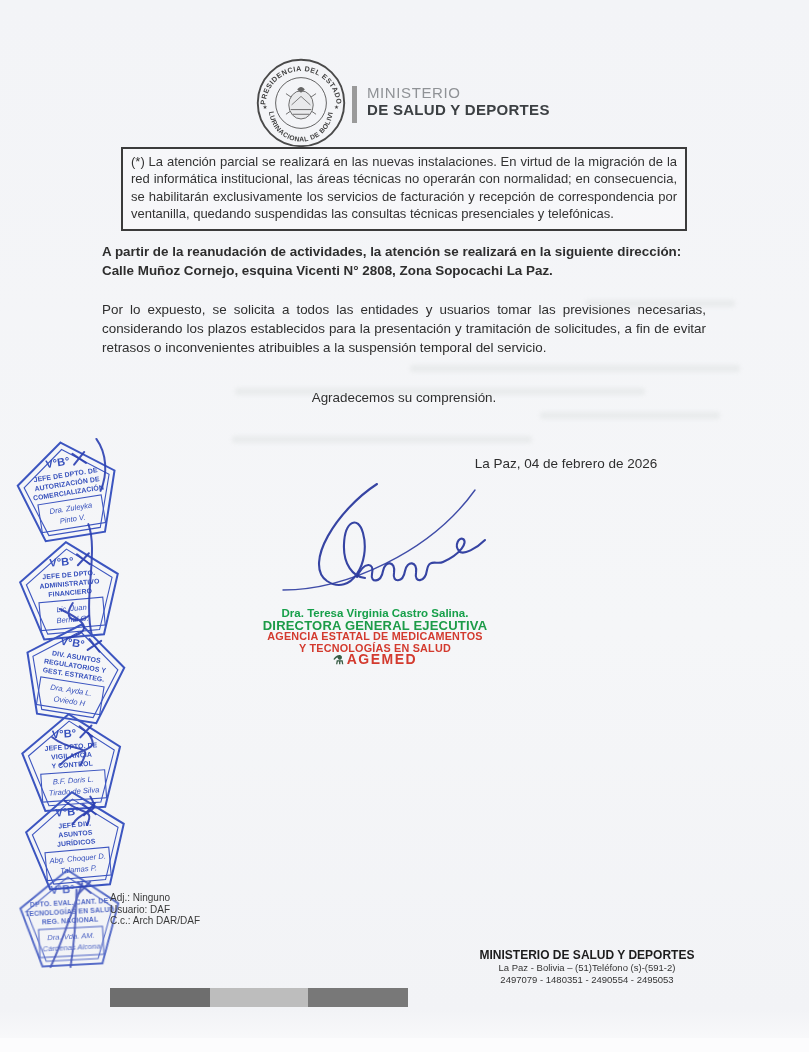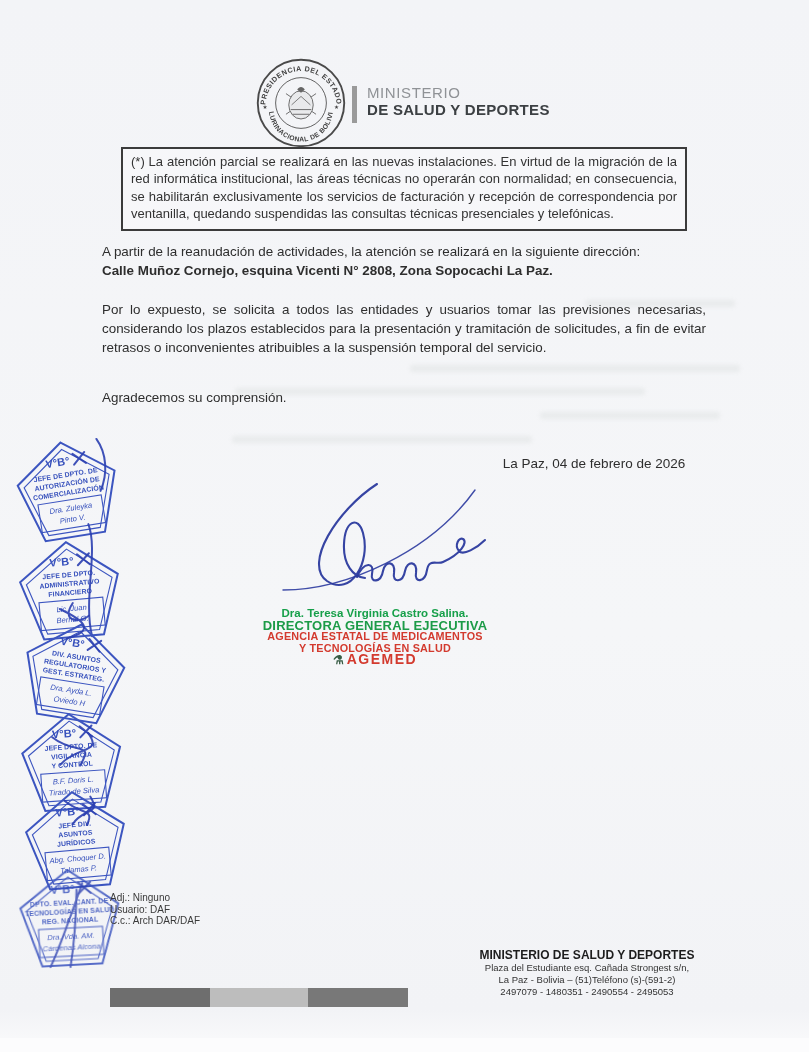--- a/index.html
+++ b/index.html
@@ -8,24 +8,24 @@
   
   .seal{position:absolute;left:254px;top:56px;width:94px;height:94px;}
   .wordmark-bar{position:absolute;left:352px;top:86px;width:5px;height:37px;background:#9a9a9a;}
   .ministerio{position:absolute;left:367px;top:84px;font-size:15px;letter-spacing:.6px;color:#8f9296;text-align:center;}
   .desalud{position:absolute;left:367px;top:101px;font-size:15px;font-weight:bold;letter-spacing:.3px;color:#3c4043;}
   
   .notice{position:absolute;left:121px;top:147px;width:566px;box-sizing:border-box;border:2px solid #3b3b3b;
           padding:4px 8px 6px 8px;font-size:13px;line-height:1.34;text-align:justify;color:#333;background:rgba(255,255,255,.25);}
   
   .para{position:absolute;left:102px;width:604px;font-size:13.4px;line-height:1.4;text-align:justify;color:#2e2e2e;}
-  .p1{top:243px;}
+  .p1{top:243px;font-weight:bold;}
   .p2{top:301px;}
-  .thanks{top:389px;text-align:left;}
-  .dateline{position:absolute;left:474px;top:456px;width:240px;text-align:center;font-size:13.5px;color:#2e2e2e;}
+  .thanks{top:389px;text-align:center;}
+  .dateline{position:absolute;left:446px;top:456px;width:240px;text-align:center;font-size:13.5px;color:#2e2e2e;}
   
   .bleed{position:absolute;height:7px;background:#96a29a;opacity:.12;filter:blur(2px);border-radius:3px;}
   
   .sig-svg{position:absolute;left:265px;top:478px;width:220px;height:120px;overflow:visible;}
   .sig-stroke{fill:none;stroke:#2b3a9e;stroke-width:2.1;stroke-linecap:round;opacity:.95;}
   .sig-thin{fill:none;stroke:#2b3a9e;stroke-width:1.4;stroke-linecap:round;opacity:.9;}
   .sigstamp{position:absolute;left:250px;top:608px;width:250px;text-align:center;font-weight:bold;}
   .sigstamp .ln{display:block;line-height:11.5px;}
   .st-green{color:#17a04a;font-size:11.5px;}
   .st-title{color:#1c9b47;font-size:13px;letter-spacing:.2px;}
@@ -215,21 +215,20 @@
   </div>
 
   <div class="adj">
     <div>Adj.: Ninguno</div>
     <div>Usuario: DAF</div>
     <div>C.c.: Arch DAR/DAF</div>
   </div>
 
   <div class="footer">
     <div class="t">MINISTERIO DE SALUD Y DEPORTES</div>
-    <div class="a">Plaza del Estudiante esq. Cañada Strongest s/n,</div>
     <div class="a">La Paz - Bolivia – (51)Teléfono (s)-(591-2)</div>
     <div class="a">2497079 - 1480351 - 2490554 - 2495053</div>
   </div>
 
   <svg class="strip" viewBox="0 0 298 19" preserveAspectRatio="none">
     <rect x="0" y="0" width="100" height="19" fill="#6e6e6e"></rect>
     <rect x="100" y="0" width="98" height="19" fill="#bdbdbd"></rect>
     <rect x="198" y="0" width="100" height="19" fill="#787878"></rect>
   </svg>
 

